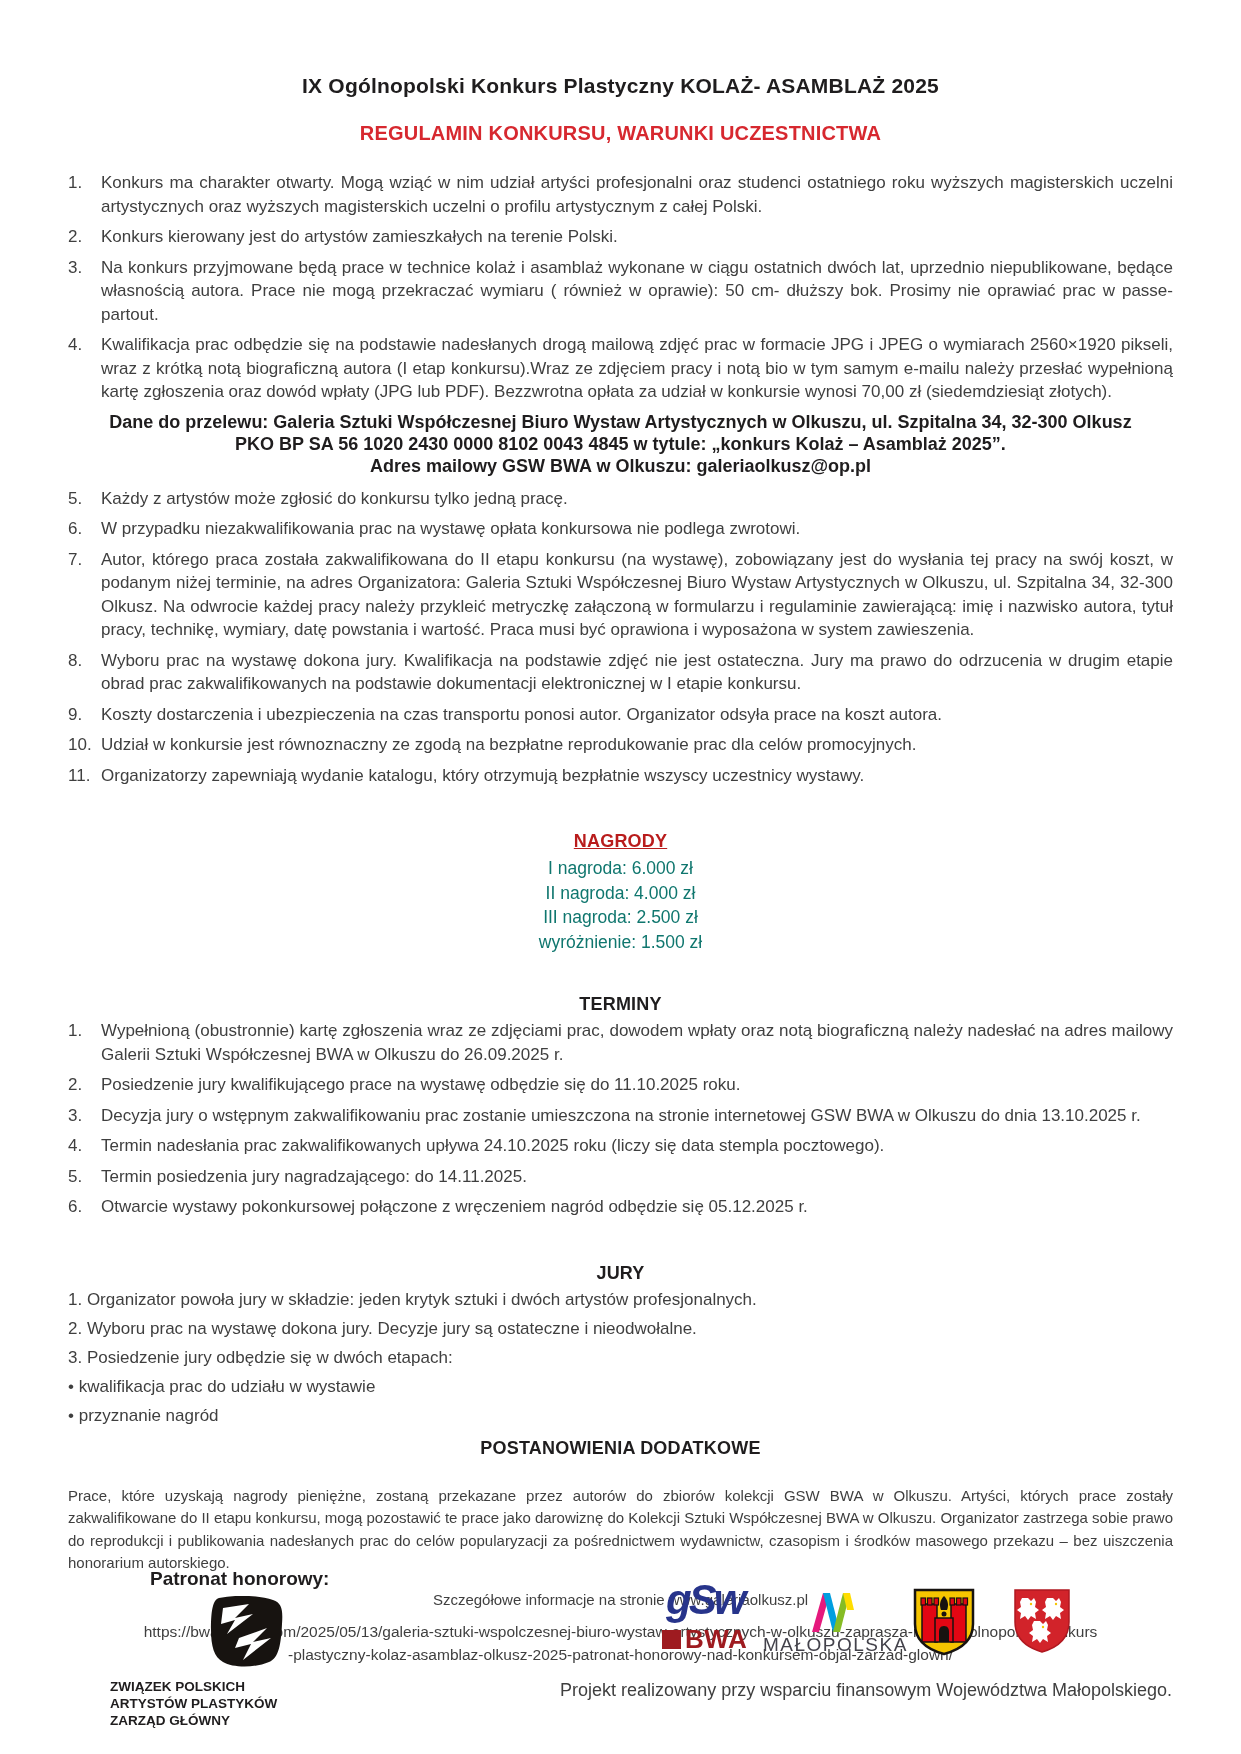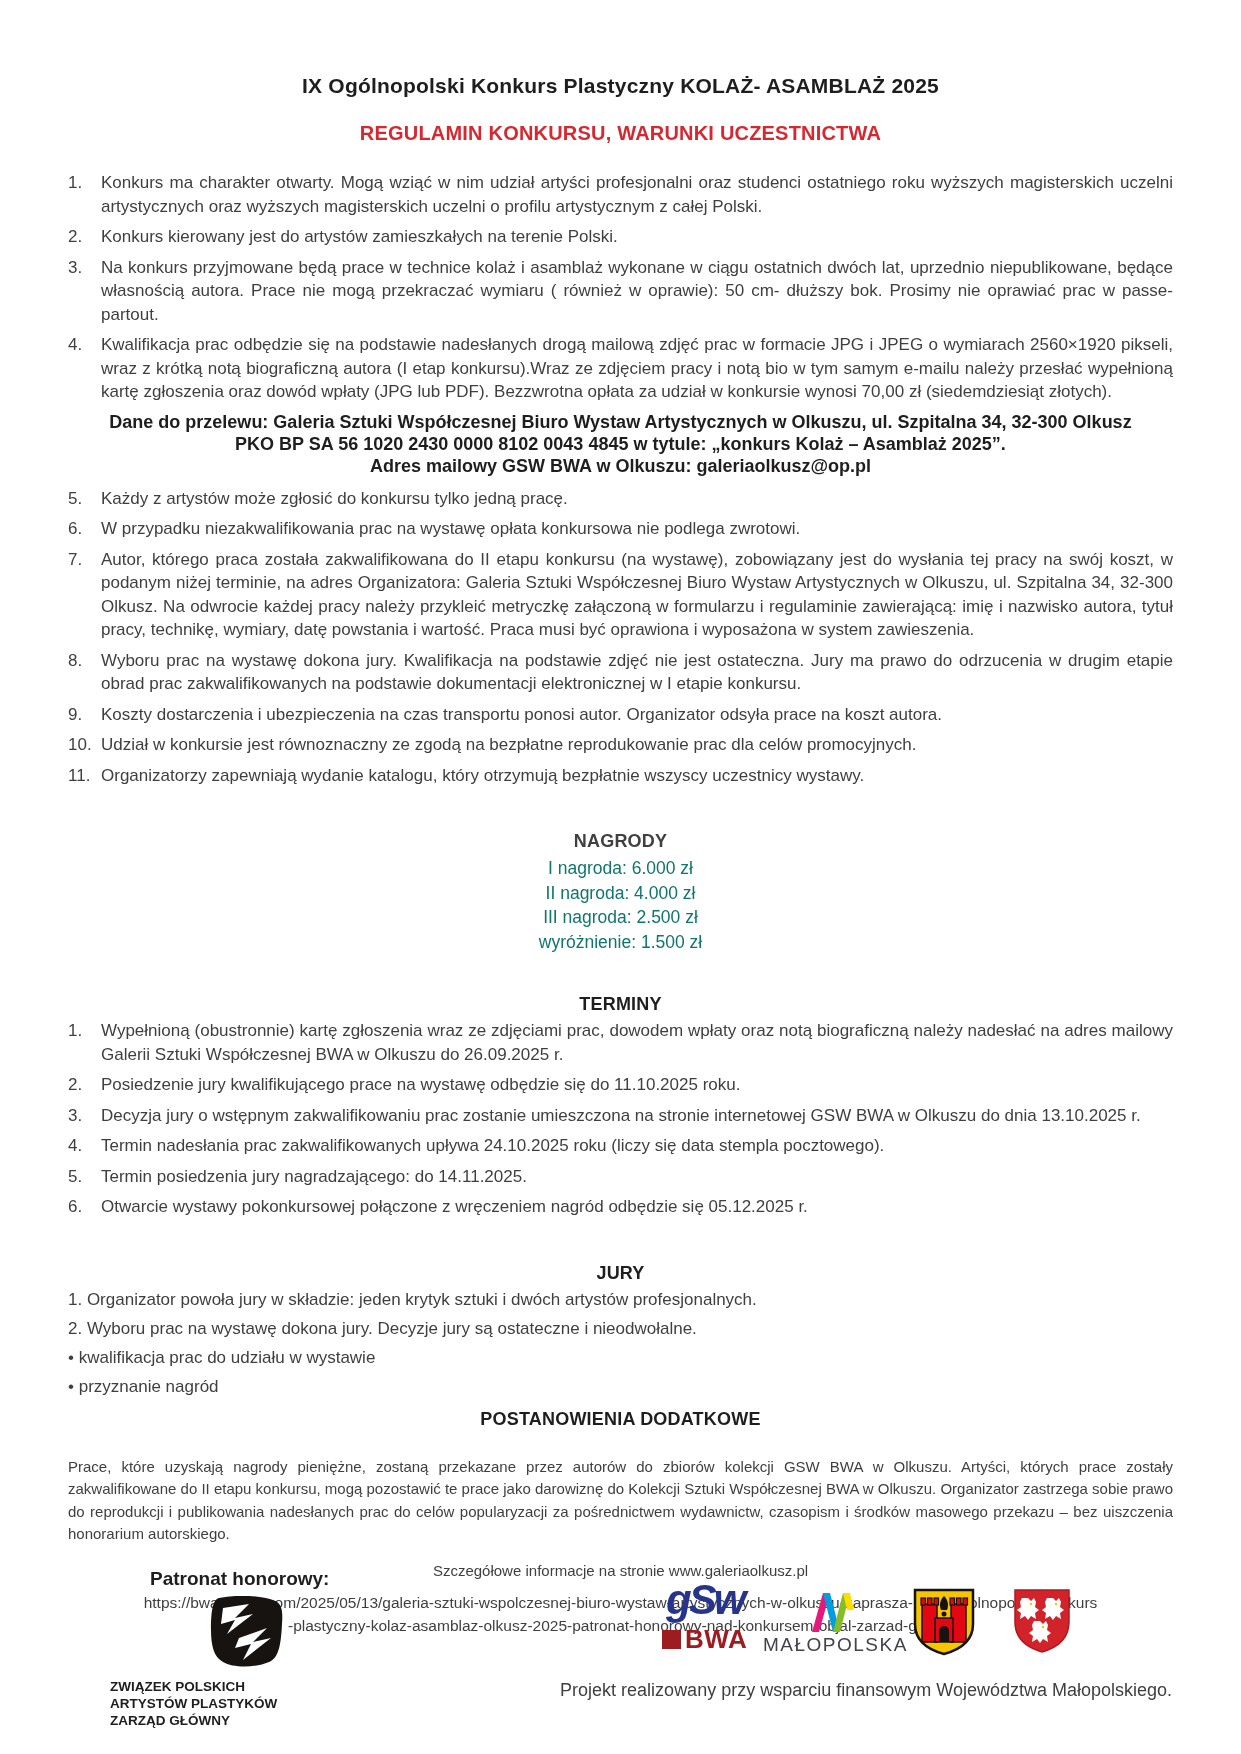--- a/index.html
+++ b/index.html
@@ -36,21 +36,21 @@
     font-weight:bold; color:#1f1d1e;
     font-size:18px; line-height:22px;
   }
   .bank div { margin:0; }
 
   .sec-heading {
     margin:44px 0 4px 0; text-align:center;
     font-size:18px; font-weight:bold; color:#1f1d1e;
     letter-spacing:.2px;
   }
-  .sec-heading.red { color:#404040; }
+  .sec-heading.red { color:#b91c1c;text-decoration:underline; }
   .sec-heading.tight { }
 
   .prize-lines { text-align:center; font-size:17.5px; line-height:24.5px; color:#0f766e; }
 
   .jury-lines { font-size:17px; line-height:24px; }
   .jury-lines div { margin-bottom:5px; }
 
   .fine { font-size:15px; line-height:22.5px; color:#3f3f3f; }
   .just { text-align:justify; margin:26px 0 0 0; }
   .ctr  { text-align:center; }
@@ -191,20 +191,21 @@
       <div class="rule">
         <span class="num">6.</span>
         <span class="txt">Otwarcie wystawy pokonkursowej połączone z wręczeniem nagród odbędzie się 05.12.2025 r.</span>
       </div>
     </div>
 
     <h3 class="sec-heading tight">JURY</h3>
     <div class="jury-lines">
       <div>1. Organizator powoła jury w składzie: jeden krytyk sztuki i dwóch artystów profesjonalnych.</div>
       <div>2. Wyboru prac na wystawę dokona jury. Decyzje jury są ostateczne i nieodwołalne.</div>
+      <div>3. Posiedzenie jury odbędzie się w dwóch etapach:</div>
       <div>• kwalifikacja prac do udziału w wystawie</div>
       <div>• przyznanie nagród</div>
     </div>
 
     <h3 class="sec-heading tight" style="margin-top:10px;">POSTANOWIENIA DODATKOWE</h3>
     <p class="fine just">Prace, które uzyskają nagrody pieniężne, zostaną przekazane przez autorów do zbiorów kolekcji GSW BWA w Olkuszu. Artyści, których prace zostały zakwalifikowane do II etapu konkursu, mogą pozostawić te prace jako darowiznę do Kolekcji Sztuki Współczesnej BWA w Olkuszu. Organizator zastrzega sobie prawo do reprodukcji i publikowania nadesłanych prac do celów popularyzacji za pośrednictwem wydawnictw, czasopism i środków masowego przekazu – bez uiszczenia honorarium autorskiego.</p>
 
     <p class="fine ctr info-line">Szczegółowe informacje na stronie www.galeriaolkusz.pl</p>
 
     <p class="fine ctr url-lines">

